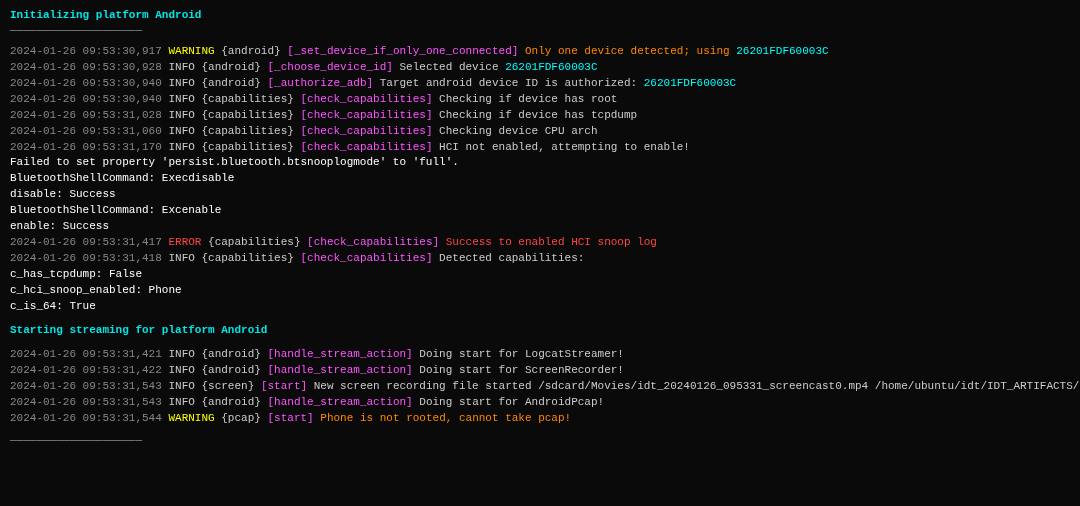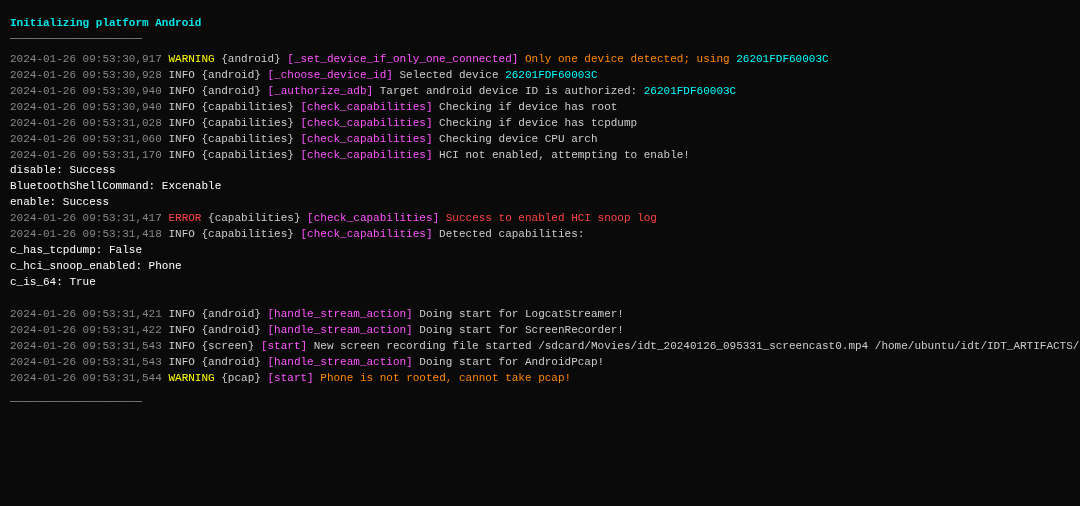--- a/index.html
+++ b/index.html
@@ -9,21 +9,21 @@
       font-size: 11px;
       color: #cccccc;
       width: 1080px;
       height: 506px;
       overflow: hidden;
     }
     .terminal {
       width: 1080px;
       height: 506px;
       background: #0a0a0a;
-      padding: 16px 10px;
+      padding: 8px 10px;
       overflow-y: auto;
       overflow-x: hidden;
     }
     .line {
       white-space: pre;
       line-height: 1.45;
       display: block;
     }
     .white { color: #ffffff; }
     .dim { color: #888888; }
@@ -47,30 +47,33 @@
       <span class="line"><span class="section-header">Initializing platform Android</span></span>
       <span class="line"><span class="divider">────────────────────</span></span>
       <span class="blank"></span>
       <span class="line"><span class="dim">2024-01-26 09:53:30,917</span> <span style="color:#ffff00">WARNING</span> <span style="color:#cccccc">{android}</span> <span style="color:#ff55ff">[_set_device_if_only_one_connected]</span><span> <span class="highlight-orange">Only one device detected; using</span> <span class="highlight-cyan">26201FDF60003C</span></span></span>
       <span class="line"><span class="dim">2024-01-26 09:53:30,928</span> <span style="color:#cccccc">INFO</span> <span style="color:#cccccc">{android}</span> <span style="color:#ff55ff">[_choose_device_id]</span><span> Selected device <span class="highlight-cyan">26201FDF60003C</span></span></span>
       <span class="line"><span class="dim">2024-01-26 09:53:30,940</span> <span style="color:#cccccc">INFO</span> <span style="color:#cccccc">{android}</span> <span style="color:#ff55ff">[_authorize_adb]</span><span> Target android device ID is authorized: <span class="highlight-cyan">26201FDF60003C</span></span></span>
       <span class="line"><span class="dim">2024-01-26 09:53:30,940</span> <span style="color:#cccccc">INFO</span> <span style="color:#cccccc">{capabilities}</span> <span style="color:#ff55ff">[check_capabilities]</span><span> Checking if device has root</span></span>
       <span class="line"><span class="dim">2024-01-26 09:53:31,028</span> <span style="color:#cccccc">INFO</span> <span style="color:#cccccc">{capabilities}</span> <span style="color:#ff55ff">[check_capabilities]</span><span> Checking if device has tcpdump</span></span>
       <span class="line"><span class="dim">2024-01-26 09:53:31,060</span> <span style="color:#cccccc">INFO</span> <span style="color:#cccccc">{capabilities}</span> <span style="color:#ff55ff">[check_capabilities]</span><span> Checking device CPU arch</span></span>
       <span class="line"><span class="dim">2024-01-26 09:53:31,170</span> <span style="color:#cccccc">INFO</span> <span style="color:#cccccc">{capabilities}</span> <span style="color:#ff55ff">[check_capabilities]</span><span> HCI not enabled, attempting to enable!</span></span>
+      <span class="line"><span class="white">Failed to set property 'persist.bluetooth.btsnooplogmode' to 'full'.</span></span>
+      <span class="line"><span class="white">BluetoothShellCommand: Execdisable</span></span>
       <span class="line"><span class="white">disable: Success</span></span>
       <span class="line"><span class="white">BluetoothShellCommand: Excenable</span></span>
       <span class="line"><span class="white">enable: Success</span></span>
       <span class="line"><span class="dim">2024-01-26 09:53:31,417</span> <span style="color:#ff4444">ERROR</span> <span style="color:#cccccc">{capabilities}</span> <span style="color:#ff55ff">[check_capabilities]</span><span> <span class="highlight-red">Success to enabled HCI snoop log</span></span></span>
       <span class="line"><span class="dim">2024-01-26 09:53:31,418</span> <span style="color:#cccccc">INFO</span> <span style="color:#cccccc">{capabilities}</span> <span style="color:#ff55ff">[check_capabilities]</span><span> Detected capabilities:</span></span>
       <span class="line"><span class="white">c_has_tcpdump: False</span></span>
       <span class="line"><span class="white">c_hci_snoop_enabled: Phone</span></span>
       <span class="line"><span class="white">c_is_64: True</span></span>
       <span class="blank"></span>
       <span class="blank"></span>
+      <span class="line"><span class="section-header">Starting streaming for platform Android</span></span>
       <span class="blank"></span>
       <span class="blank"></span>
       <span class="line"><span class="dim">2024-01-26 09:53:31,421</span> <span style="color:#cccccc">INFO</span> <span style="color:#cccccc">{android}</span> <span style="color:#ff55ff">[handle_stream_action]</span><span> Doing start for LogcatStreamer!</span></span>
       <span class="line"><span class="dim">2024-01-26 09:53:31,422</span> <span style="color:#cccccc">INFO</span> <span style="color:#cccccc">{android}</span> <span style="color:#ff55ff">[handle_stream_action]</span><span> Doing start for ScreenRecorder!</span></span>
       <span class="line"><span class="dim">2024-01-26 09:53:31,543</span> <span style="color:#cccccc">INFO</span> <span style="color:#cccccc">{screen}</span> <span style="color:#ff55ff">[start]</span><span> New screen recording file started /sdcard/Movies/idt_20240126_095331_screencast0.mp4 /home/ubuntu/idt/IDT_ARTIFACTS/idt_20240126_095326/Android/idt_20240126_095331 screencast0.mp4</span></span>
       <span class="line"><span class="dim">2024-01-26 09:53:31,543</span> <span style="color:#cccccc">INFO</span> <span style="color:#cccccc">{android}</span> <span style="color:#ff55ff">[handle_stream_action]</span><span> Doing start for AndroidPcap!</span></span>
       <span class="line"><span class="dim">2024-01-26 09:53:31,544</span> <span style="color:#ffff00">WARNING</span> <span style="color:#cccccc">{pcap}</span> <span style="color:#ff55ff">[start]</span><span> <span class="highlight-orange">Phone is not rooted, cannot take pcap!</span></span></span>
       <span class="blank"></span>
       <span class="blank"></span>
       <span class="line"><span class="divider">────────────────────</span></span>

